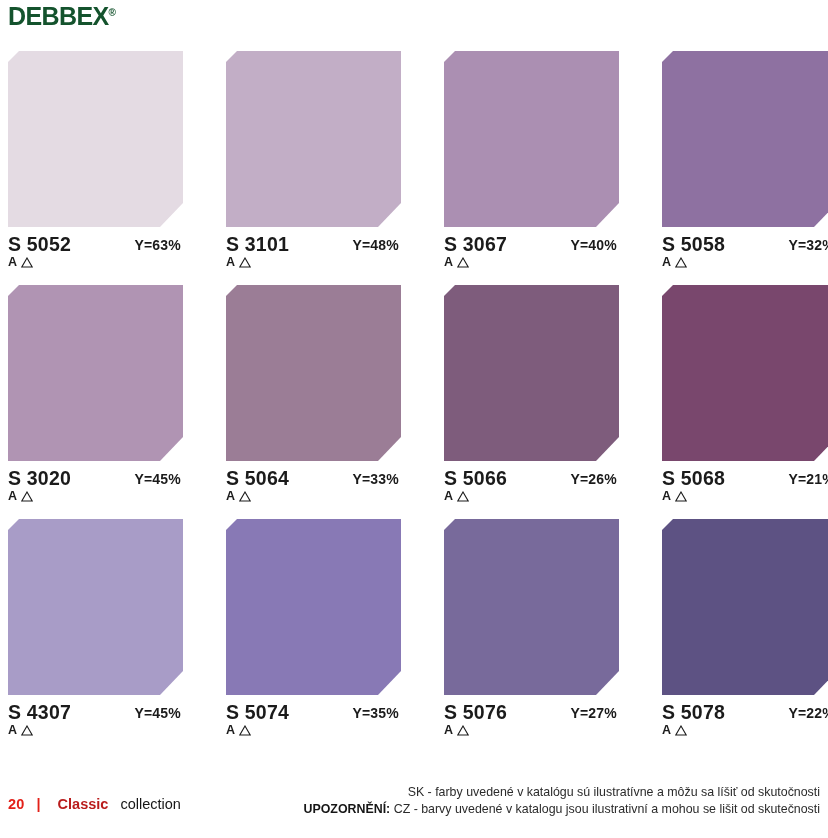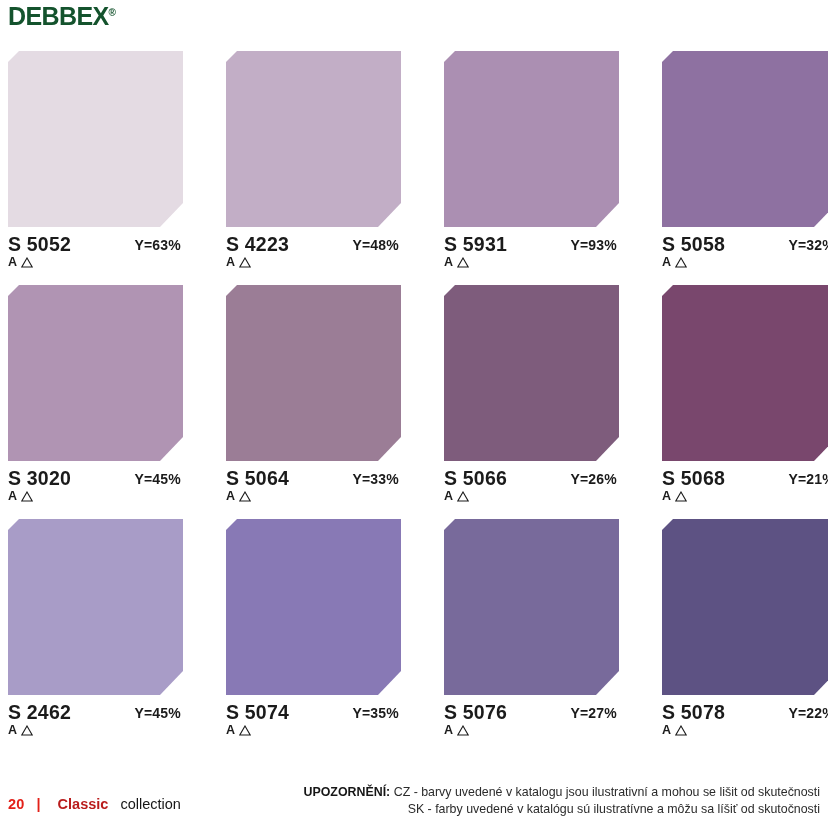--- a/index.html
+++ b/index.html
@@ -94,35 +94,35 @@
             <span class="sub-letter">A</span>
             <svg class="tri" width="12" height="11" viewBox="0 0 12 11">
               <polygon points="6,1 11.2,10 0.8,10" fill="none" stroke="#1b1b1b" stroke-width="1.1"></polygon>
             </svg>
           </span>
         </div>
       </div>
       <div class="cell">
         <div class="swatch" style="background:#c2aec6"></div>
         <div class="meta">
-          <span class="code">S 4223</span>
+          <span class="code">S 3101</span>
           <span class="yval">Y=48%</span>
           <span class="sub">
             <span class="sub-letter">A</span>
             <svg class="tri" width="12" height="11" viewBox="0 0 12 11">
               <polygon points="6,1 11.2,10 0.8,10" fill="none" stroke="#1b1b1b" stroke-width="1.1"></polygon>
             </svg>
           </span>
         </div>
       </div>
       <div class="cell">
         <div class="swatch" style="background:#ab8fb2"></div>
         <div class="meta">
-          <span class="code">S 5931</span>
-          <span class="yval">Y=93%</span>
+          <span class="code">S 3067</span>
+          <span class="yval">Y=40%</span>
           <span class="sub">
             <span class="sub-letter">A</span>
             <svg class="tri" width="12" height="11" viewBox="0 0 12 11">
               <polygon points="6,1 11.2,10 0.8,10" fill="none" stroke="#1b1b1b" stroke-width="1.1"></polygon>
             </svg>
           </span>
         </div>
       </div>
       <div class="cell">
         <div class="swatch" style="background:#8e71a1"></div>
@@ -185,21 +185,21 @@
             <span class="sub-letter">A</span>
             <svg class="tri" width="12" height="11" viewBox="0 0 12 11">
               <polygon points="6,1 11.2,10 0.8,10" fill="none" stroke="#1b1b1b" stroke-width="1.1"></polygon>
             </svg>
           </span>
         </div>
       </div>
       <div class="cell">
         <div class="swatch" style="background:#a89cc7"></div>
         <div class="meta">
-          <span class="code">S 2462</span>
+          <span class="code">S 4307</span>
           <span class="yval">Y=45%</span>
           <span class="sub">
             <span class="sub-letter">A</span>
             <svg class="tri" width="12" height="11" viewBox="0 0 12 11">
               <polygon points="6,1 11.2,10 0.8,10" fill="none" stroke="#1b1b1b" stroke-width="1.1"></polygon>
             </svg>
           </span>
         </div>
       </div>
       <div class="cell">
@@ -244,19 +244,19 @@
     </div>
 
   <div class="footer">
     <div class="footer-left">
       <span class="pagenum">20</span>
       <span class="pagebar">|</span>
       <span class="fl-bold">Classic</span>
       <span class="fl-reg">collection</span>
     </div>
     <div class="footer-right">
+      <div class="note-line"><span>SK - farby uvedené v katalógu sú ilustratívne a môžu sa líšiť od skutočnosti</span></div>
       <div class="note-line"><span class="note-label">UPOZORNĚNÍ:</span>
         <span>CZ - barvy uvedené v katalogu jsou ilustrativní a mohou se lišit od skutečnosti</span></div>
-      <div class="note-line"><span>SK - farby uvedené v katalógu sú ilustratívne a môžu sa líšiť od skutočnosti</span></div>
     </div>
   </div>
 
 </div>
 
 </body></html>

